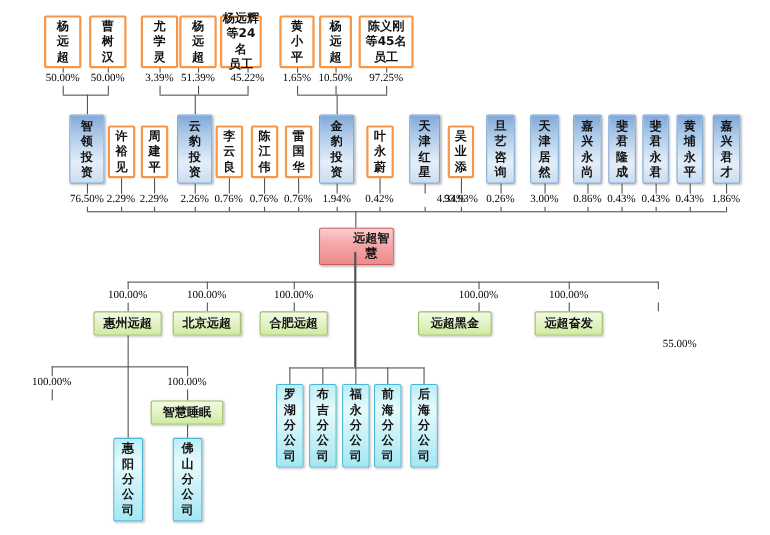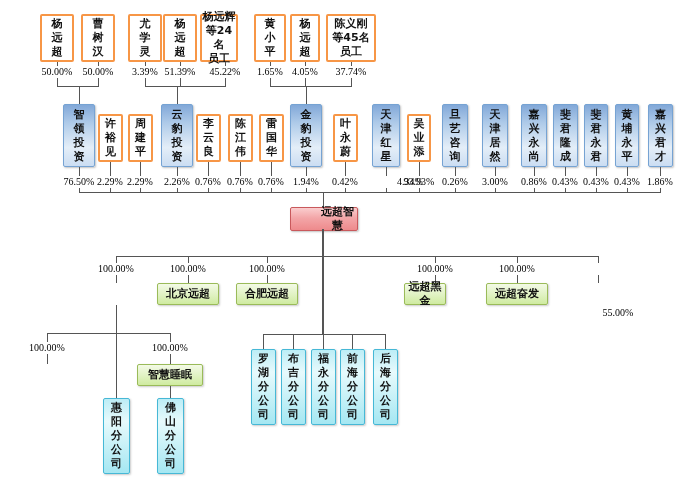--- a/index.html
+++ b/index.html
@@ -79,27 +79,27 @@
     <div class="node node orange" style="left: 254px; top: 14px; width: 32px; height: 48px;">黄
 小
 平</div>
     <div class="ln" style="left: 270px; top: 62px; width: 1px; height: 4px;"></div>
     <div class="pct" style="left: 240px; top: 66px;">1.65%</div>
     <div class="ln" style="left: 270px; top: 78px; width: 1px; height: 8px;"></div>
     <div class="node node orange" style="left: 290px; top: 14px; width: 30px; height: 48px;">杨
 远
 超</div>
     <div class="ln" style="left: 305px; top: 62px; width: 1px; height: 4px;"></div>
-    <div class="pct" style="left: 275px; top: 66px;">4.05%</div>
+    <div class="pct" style="left: 275px; top: 66px;">10.50%</div>
     <div class="ln" style="left: 305px; top: 78px; width: 1px; height: 8px;"></div>
     <div class="node node orange" style="left: 326px; top: 14px; width: 50px; height: 48px;">陈义刚
 等45名
 员工</div>
     <div class="ln" style="left: 351px; top: 62px; width: 1px; height: 4px;"></div>
-    <div class="pct" style="left: 321px; top: 66px;">37.74%</div>
+    <div class="pct" style="left: 321px; top: 66px;">97.25%</div>
     <div class="ln" style="left: 351px; top: 78px; width: 1px; height: 8px;"></div>
     <div class="ln" style="left: 57px; top: 86px; width: 42px; height: 1px;"></div>
     <div class="ln" style="left: 79px; top: 86px; width: 1px; height: 18px;"></div>
     <div class="ln" style="left: 145px; top: 86px; width: 81px; height: 1px;"></div>
     <div class="ln" style="left: 177px; top: 86px; width: 1px; height: 18px;"></div>
     <div class="ln" style="left: 270px; top: 86px; width: 82px; height: 1px;"></div>
     <div class="ln" style="left: 306px; top: 86px; width: 1px; height: 18px;"></div>
     <div class="node node blue" style="left: 63px; top: 104px; width: 32px; height: 63px;">智
 领
 投
@@ -214,38 +214,39 @@
     <div class="ln" style="left: 627px; top: 188px; width: 1px; height: 4px;"></div>
     <div class="node node blue" style="left: 648px; top: 104px; width: 25px; height: 63px;">嘉
 兴
 君
 才</div>
     <div class="ln" style="left: 660px; top: 167px; width: 1px; height: 9px;"></div>
     <div class="pct" style="left: 630px; top: 176px;">1.86%</div>
     <div class="ln" style="left: 660px; top: 188px; width: 1px; height: 4px;"></div>
     <div class="ln" style="left: 79px; top: 192px; width: 582px; height: 1px;"></div>
     <div class="ln" style="left: 323px; top: 192px; width: 1px; height: 15px;"></div>
-    <div class="node node pink" style="left: 290px; top: 207px; width: 68px; height: 24px; padding-left: 27px;">远超智慧</div>
+    <div class="node node pink" style="left: 290px; top: 207px; width: 68px; height: 34px; padding-left: 27px;">远超智慧</div>
     <div class="ln" style="left: 322px; top: 229px; width: 2px; height: 105px;"></div>
     <div class="ln" style="left: 116px; top: 256px; width: 483px; height: 1px;"></div>
     <div class="ln" style="left: 116px; top: 256px; width: 1px; height: 7px;"></div>
     <div class="pct" style="left: 86px; top: 263px;">100.00%</div>
     <div class="ln" style="left: 116px; top: 275px; width: 1px; height: 8px;"></div>
+    <div class="node node green" style="left: 85px; top: 283px; width: 62px; height: 22px;">惠州远超</div>
     <div class="ln" style="left: 188px; top: 256px; width: 1px; height: 7px;"></div>
     <div class="pct" style="left: 158px; top: 263px;">100.00%</div>
     <div class="ln" style="left: 188px; top: 275px; width: 1px; height: 8px;"></div>
     <div class="node node green" style="left: 157px; top: 283px; width: 62px; height: 22px;">北京远超</div>
     <div class="ln" style="left: 267px; top: 256px; width: 1px; height: 7px;"></div>
     <div class="pct" style="left: 237px; top: 263px;">100.00%</div>
     <div class="ln" style="left: 267px; top: 275px; width: 1px; height: 8px;"></div>
     <div class="node node green" style="left: 236px; top: 283px; width: 62px; height: 22px;">合肥远超</div>
     <div class="ln" style="left: 435px; top: 256px; width: 1px; height: 7px;"></div>
     <div class="pct" style="left: 405px; top: 263px;">100.00%</div>
     <div class="ln" style="left: 435px; top: 275px; width: 1px; height: 8px;"></div>
-    <div class="node node green" style="left: 404px; top: 283px; width: 42px; height: 22px;">远超黑金</div>
+    <div class="node node green" style="left: 380px; top: 283px; width: 67px; height: 22px;">远超黑金</div>
     <div class="ln" style="left: 517px; top: 256px; width: 1px; height: 7px;"></div>
     <div class="pct" style="left: 487px; top: 263px;">100.00%</div>
     <div class="ln" style="left: 517px; top: 275px; width: 1px; height: 8px;"></div>
     <div class="node node green" style="left: 486px; top: 283px; width: 62px; height: 22px;">远超奋发</div>
     <div class="ln" style="left: 598px; top: 256px; width: 1px; height: 7px;"></div>
     <div class="pct" style="left: 588px; top: 263px; margin-top: 44px;">55.00%</div>
     <div class="ln" style="left: 598px; top: 275px; width: 1px; height: 8px;"></div>
     <div class="ln" style="left: 116px; top: 305px; width: 1px; height: 93px;"></div>
     <div class="ln" style="left: 47px; top: 333px; width: 124px; height: 1px;"></div>
     <div class="ln" style="left: 47px; top: 333px; width: 1px; height: 9px;"></div>

